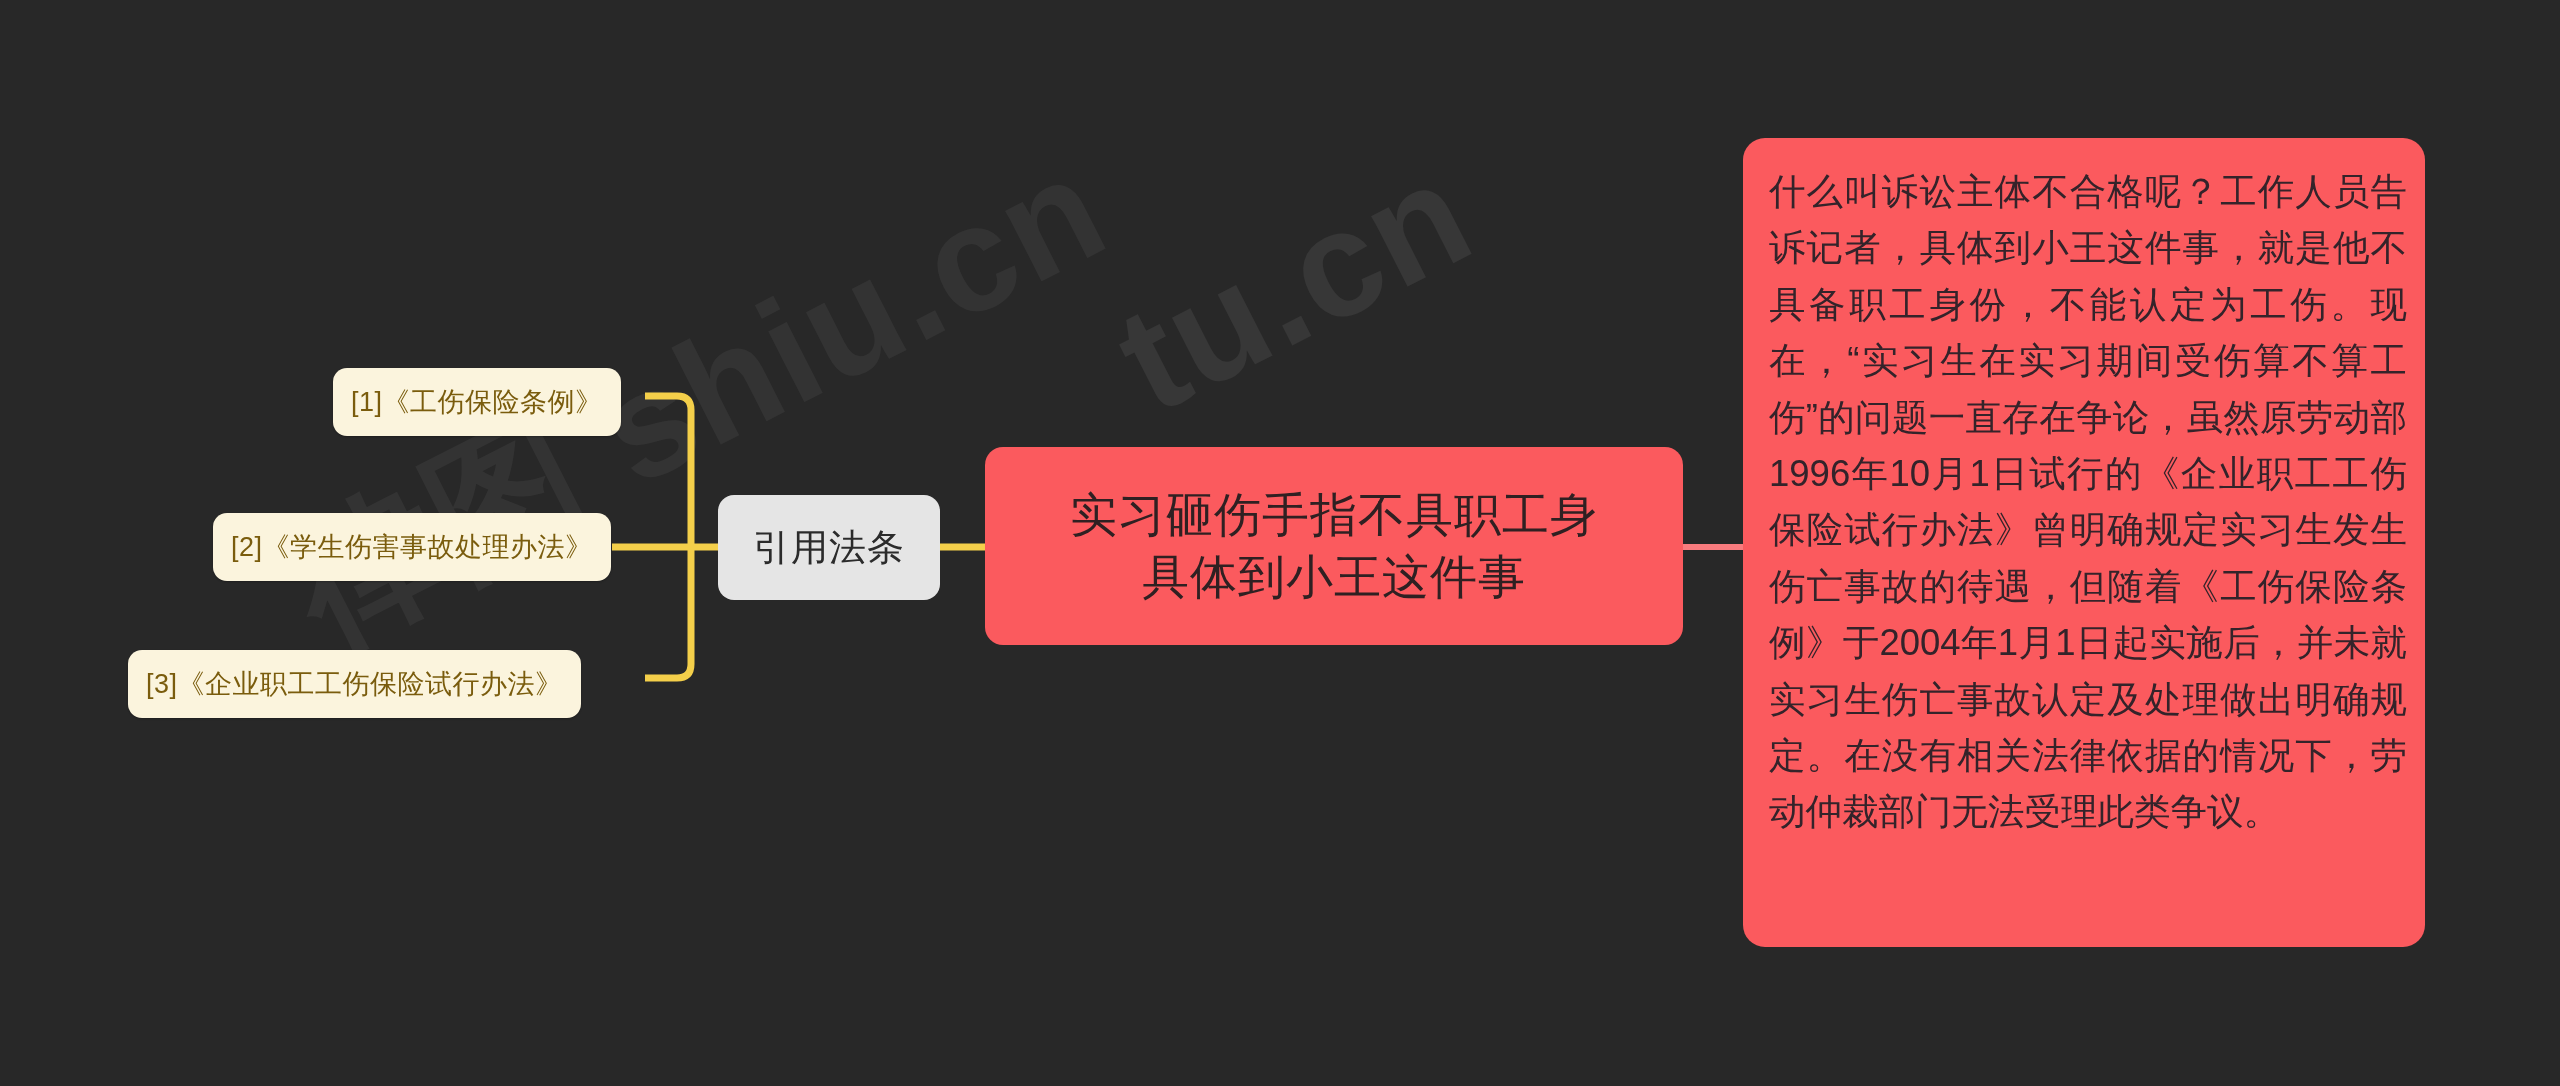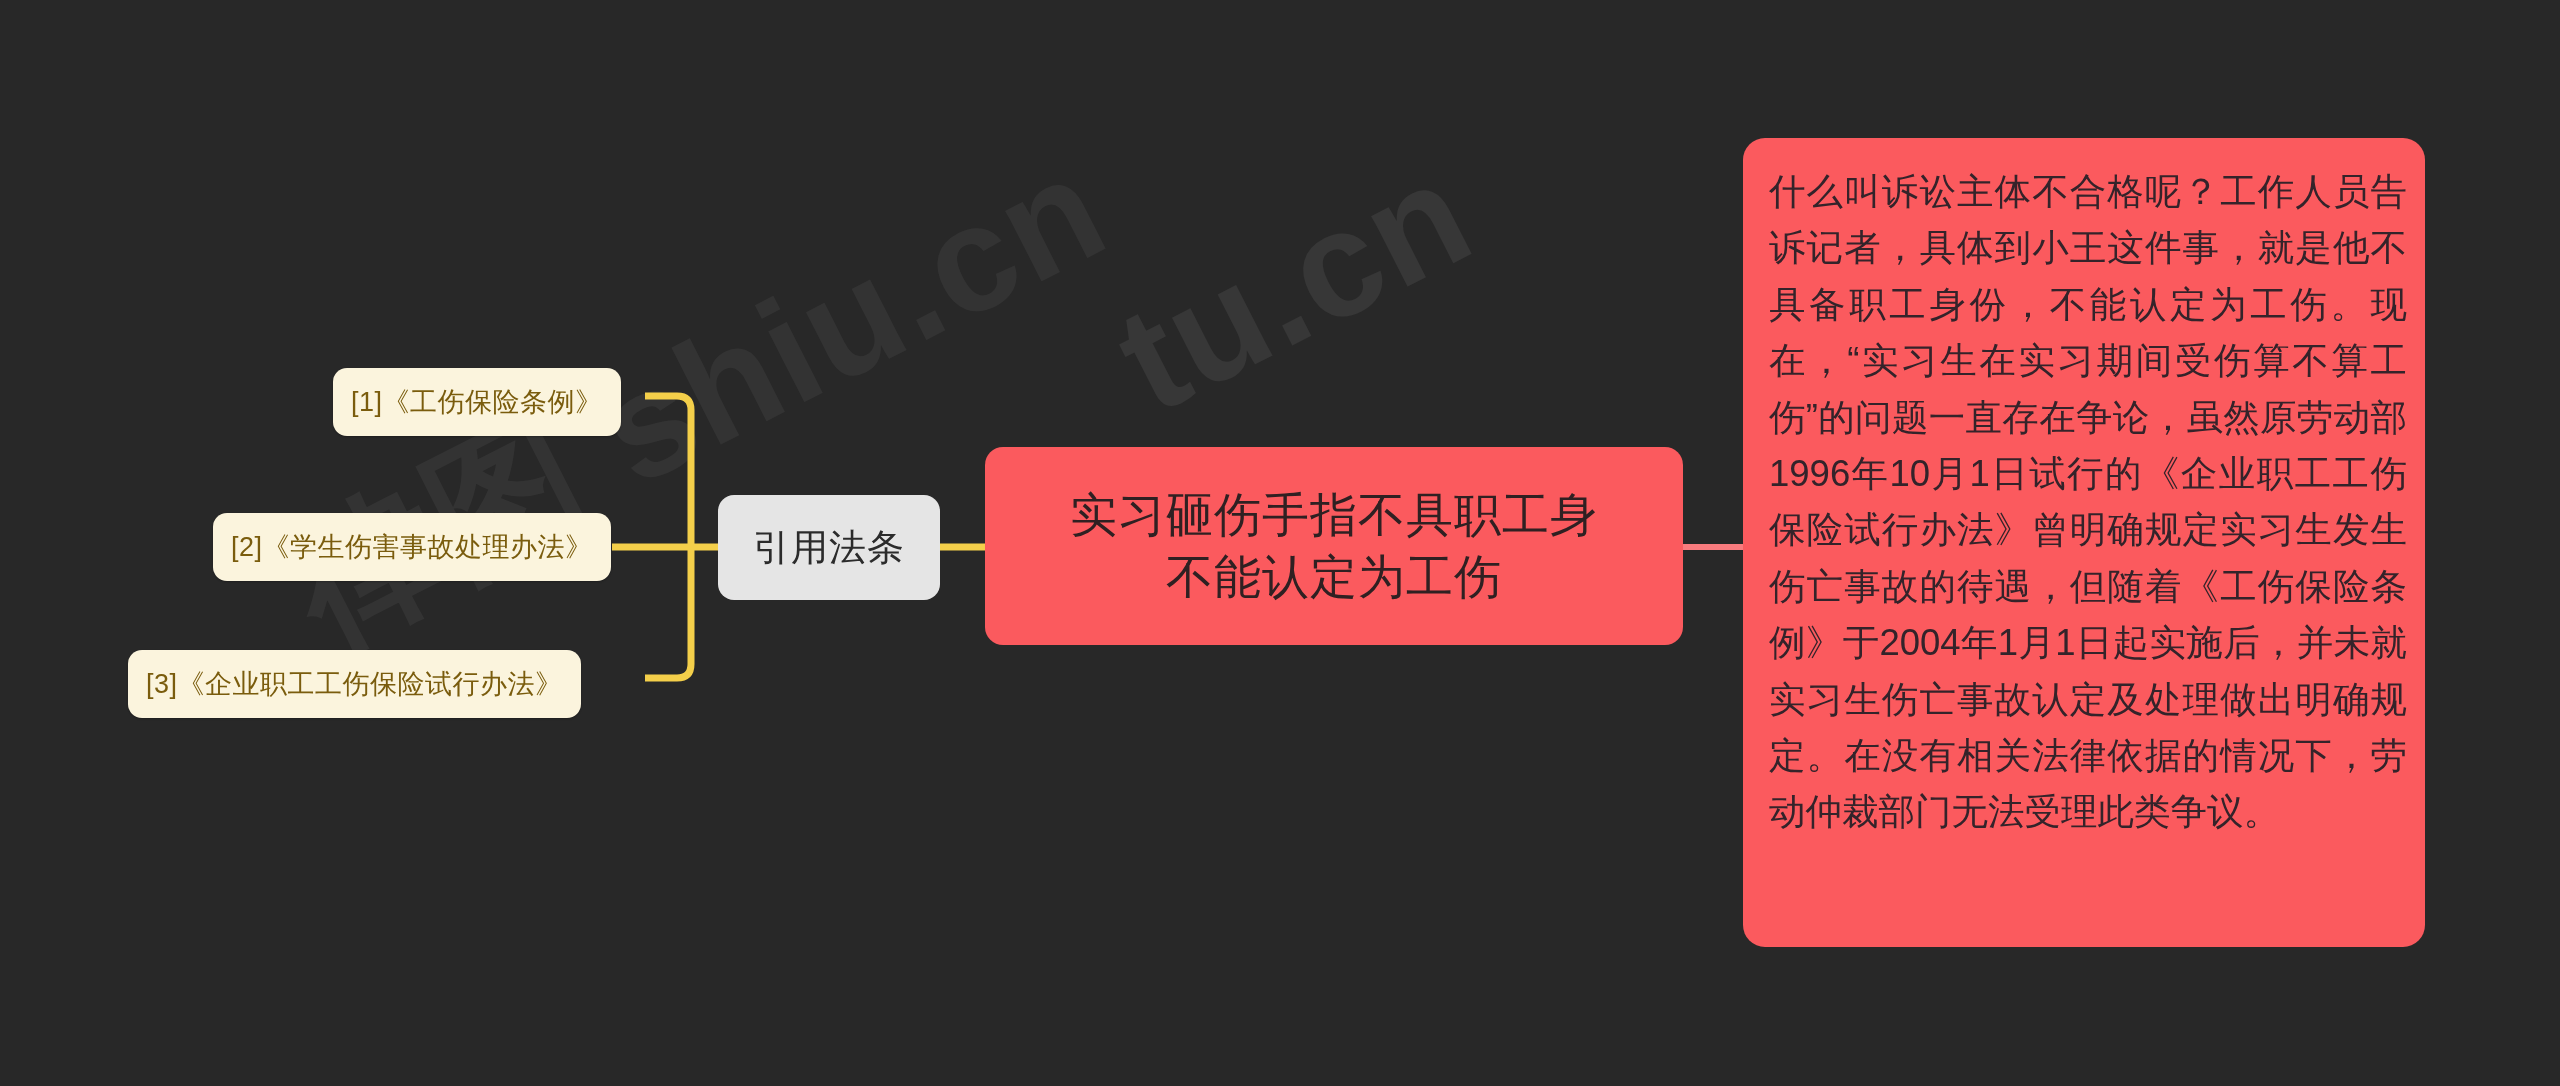--- a/index.html
+++ b/index.html
@@ -117,21 +117,21 @@
     <span>[3]《企业职工工伤保险试行办法》</span>
   </div>
 
   <div class="node" id="branch">
     <span>引用法条</span>
   </div>
 
   <div class="node" id="central">
     <div>
       <span class="txt">实习砸伤手指不具职工身</span>
-      <span class="txt">不能认定为工伤</span>
+      <span class="txt">具体到小王这件事</span>
     </div>
   </div>
 
   <div class="node" id="detail">
     <div class="body">什么叫诉讼主体不合格呢？工作人员告诉记者，具体到小王这件事，就是他不具备职工身份，不能认定为工伤。现在，“实习生在实习期间受伤算不算工伤”的问题一直存在争论，虽然原劳动部1996年10月1日试行的《企业职工工伤保险试行办法》曾明确规定实习生发生伤亡事故的待遇，但随着《工伤保险条例》于2004年1月1日起实施后，并未就实习生伤亡事故认定及处理做出明确规定。在没有相关法律依据的情况下，劳动仲裁部门无法受理此类争议。</div>
   </div>
 
 </div>
 
 </body></html>

